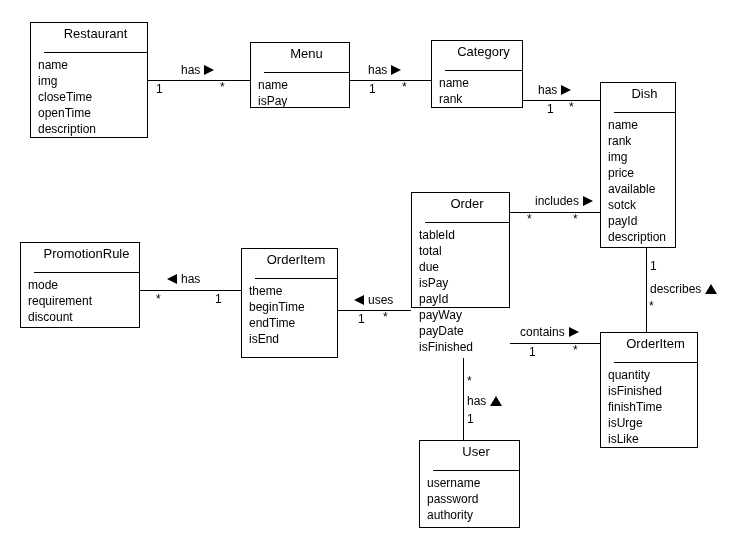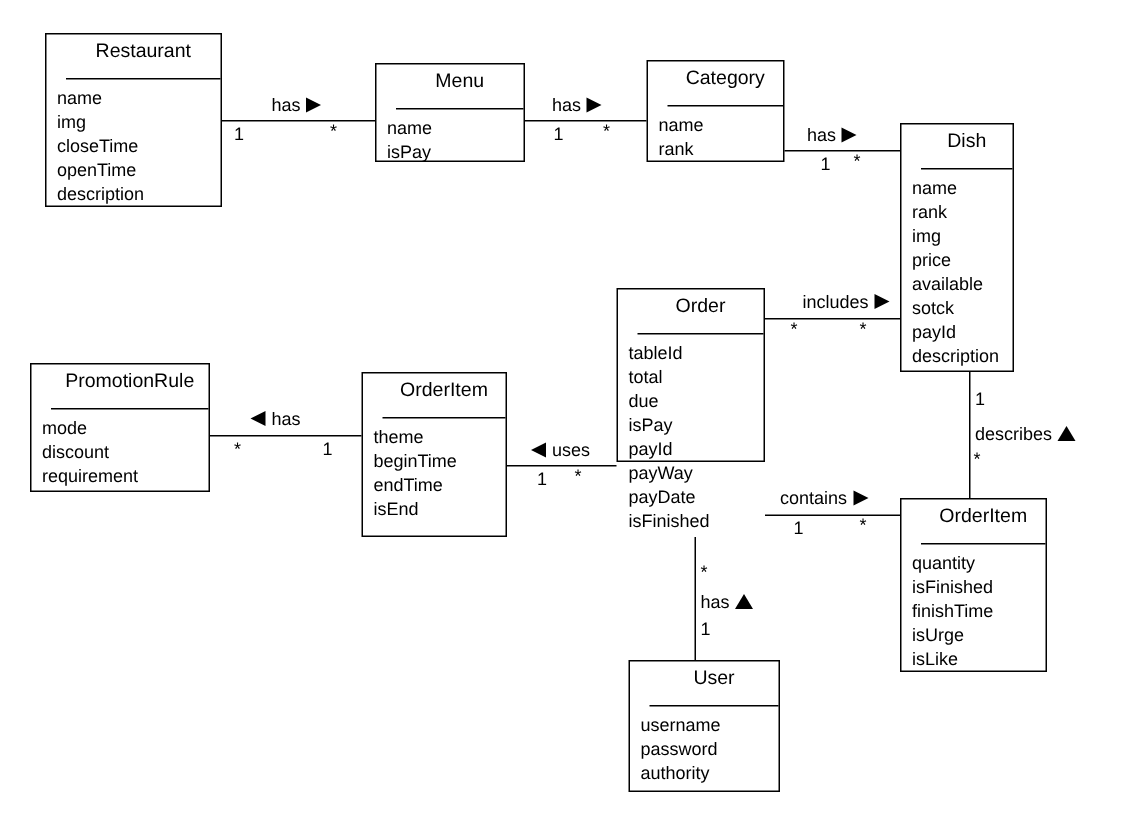--- a/index.html
+++ b/index.html
@@ -122,22 +122,22 @@
         <div class="attr">payId</div>
         <div class="attr">payWay</div>
         <div class="attr">payDate</div>
         <div class="attr">isFinished</div>
       </div>
     </div>
     <div class="class-box" style="left: 20px; top: 242px; width: 120px; height: 86px;">
       <div class="class-title">PromotionRule</div>
       <div class="class-attrs">
         <div class="attr">mode</div>
+        <div class="attr">requirement</div>
         <div class="attr">discount</div>
-        <div class="attr">requirement</div>
       </div>
     </div>
     <div class="class-box" style="left: 241px; top: 248px; width: 97px; height: 110px;">
       <div class="class-title">OrderItem</div>
       <div class="class-attrs">
         <div class="attr">theme</div>
         <div class="attr">beginTime</div>
         <div class="attr">endTime</div>
         <div class="attr">isEnd</div>
       </div>

